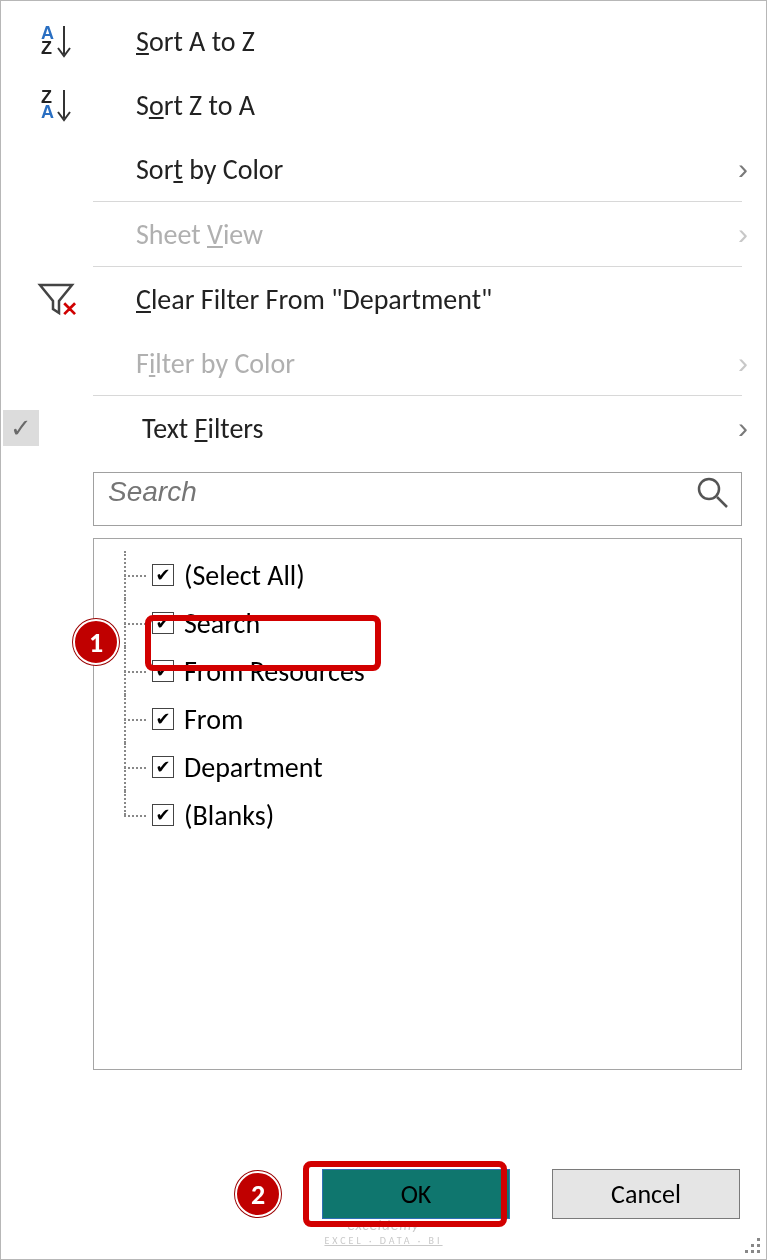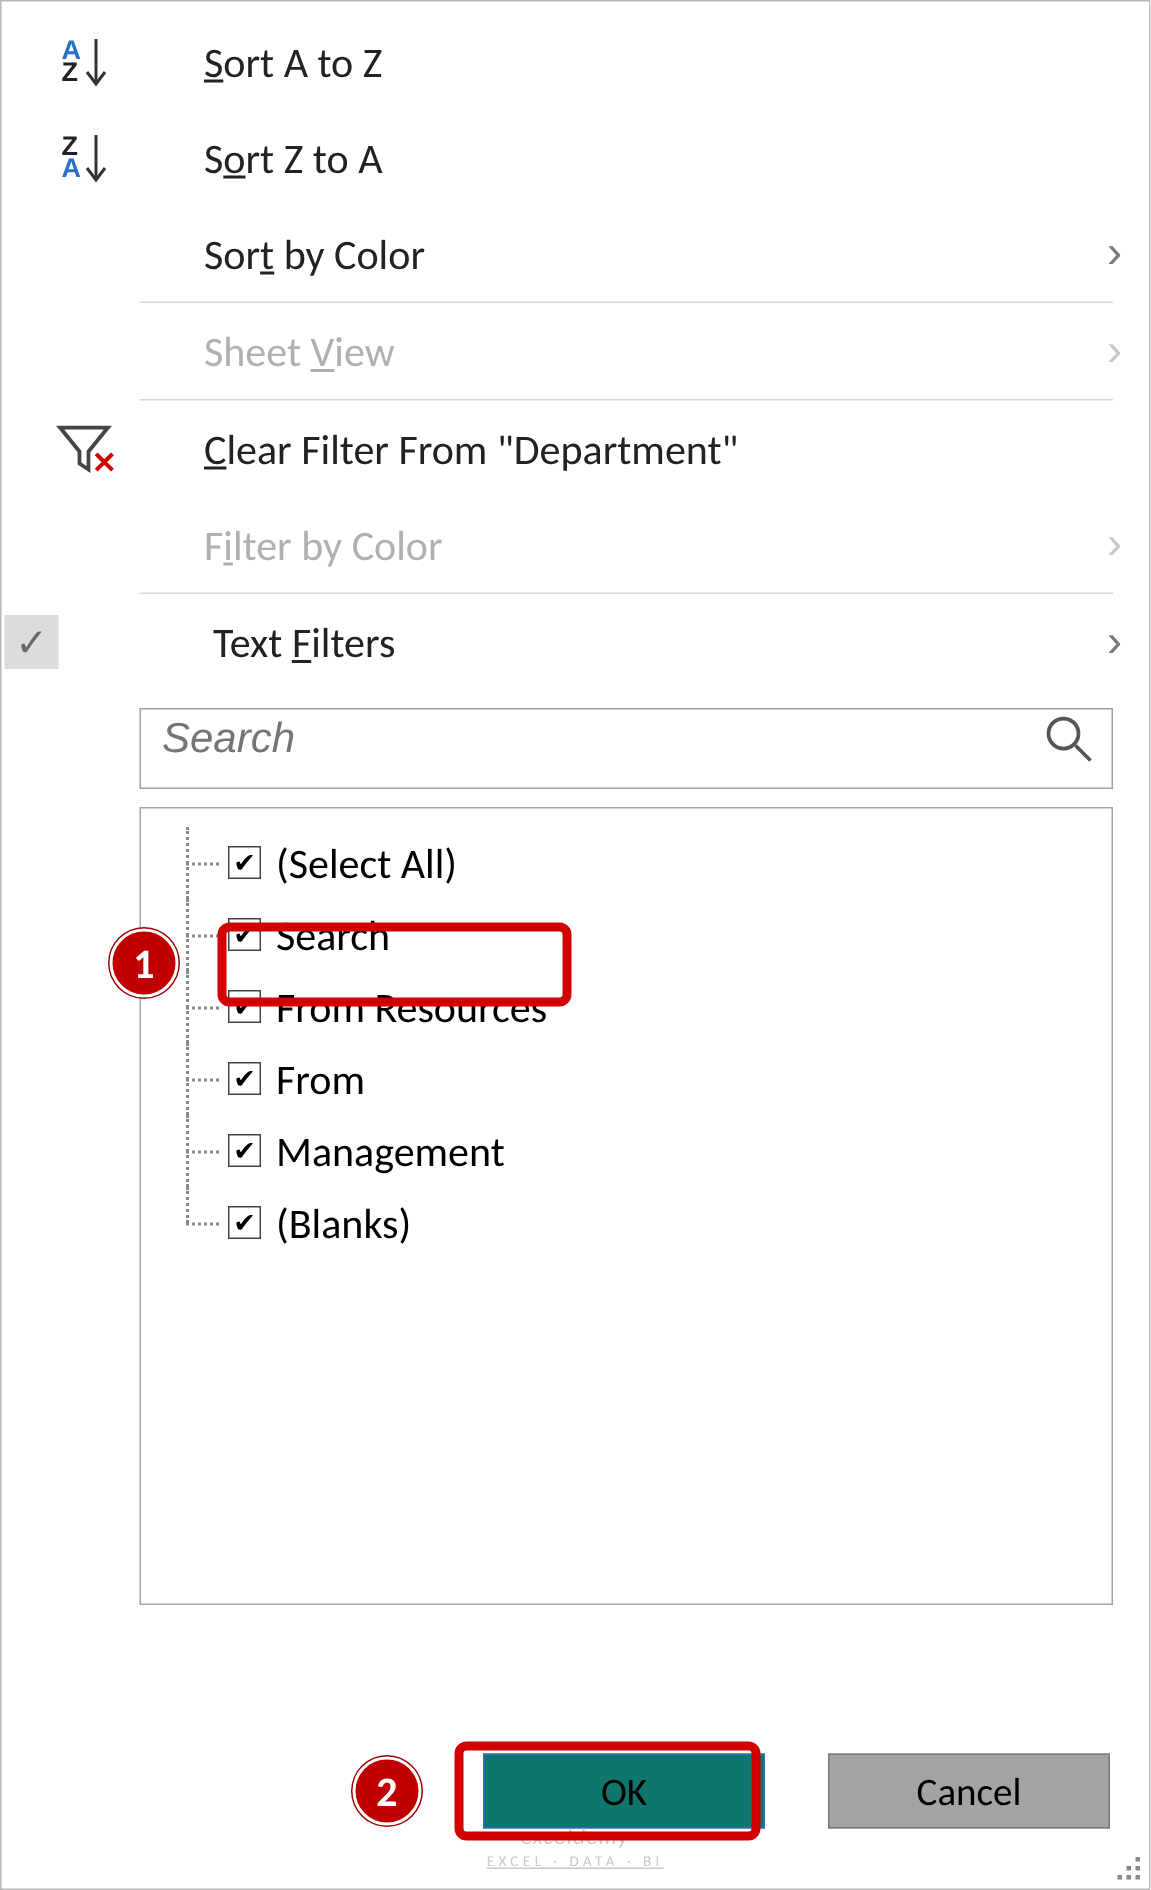--- a/index.html
+++ b/index.html
@@ -176,21 +176,21 @@
     position:absolute;
     bottom: 40px;
     right: 26px;
     display:flex;
     gap: 42px;
   }
   .btn {
     width: 188px;
     height: 50px;
     border:1px solid #7a7a7a;
-    background:#a3a3a3;
+    background:#e5e5e5;
     font-size:26px;
     display:flex;
     align-items:center;
     justify-content:center;
     position:relative;
   }
   .btn.default { border:1px solid #2f6fb5; background:#0f766e; }
   
   .grip {
     position:absolute;
@@ -317,21 +317,21 @@
     <div class="tree-item">
       <div class="cbx checked"></div>
       <span>From Resources</span>
     </div>
     <div class="tree-item">
       <div class="cbx checked"></div>
       <span>From</span>
     </div>
     <div class="tree-item">
       <div class="cbx checked"></div>
-      <span>Management</span>
+      <span>Department</span>
     </div>
     <div class="tree-item last">
       <div class="cbx checked"></div>
       <span>(Blanks)</span>
     </div>
   </div>
 
   <div class="highlight-box" style="left:144px; top:614px; width:236px; height:56px;"></div>
   <div class="badge" style="left:72px; top:618px;">1</div>
 

